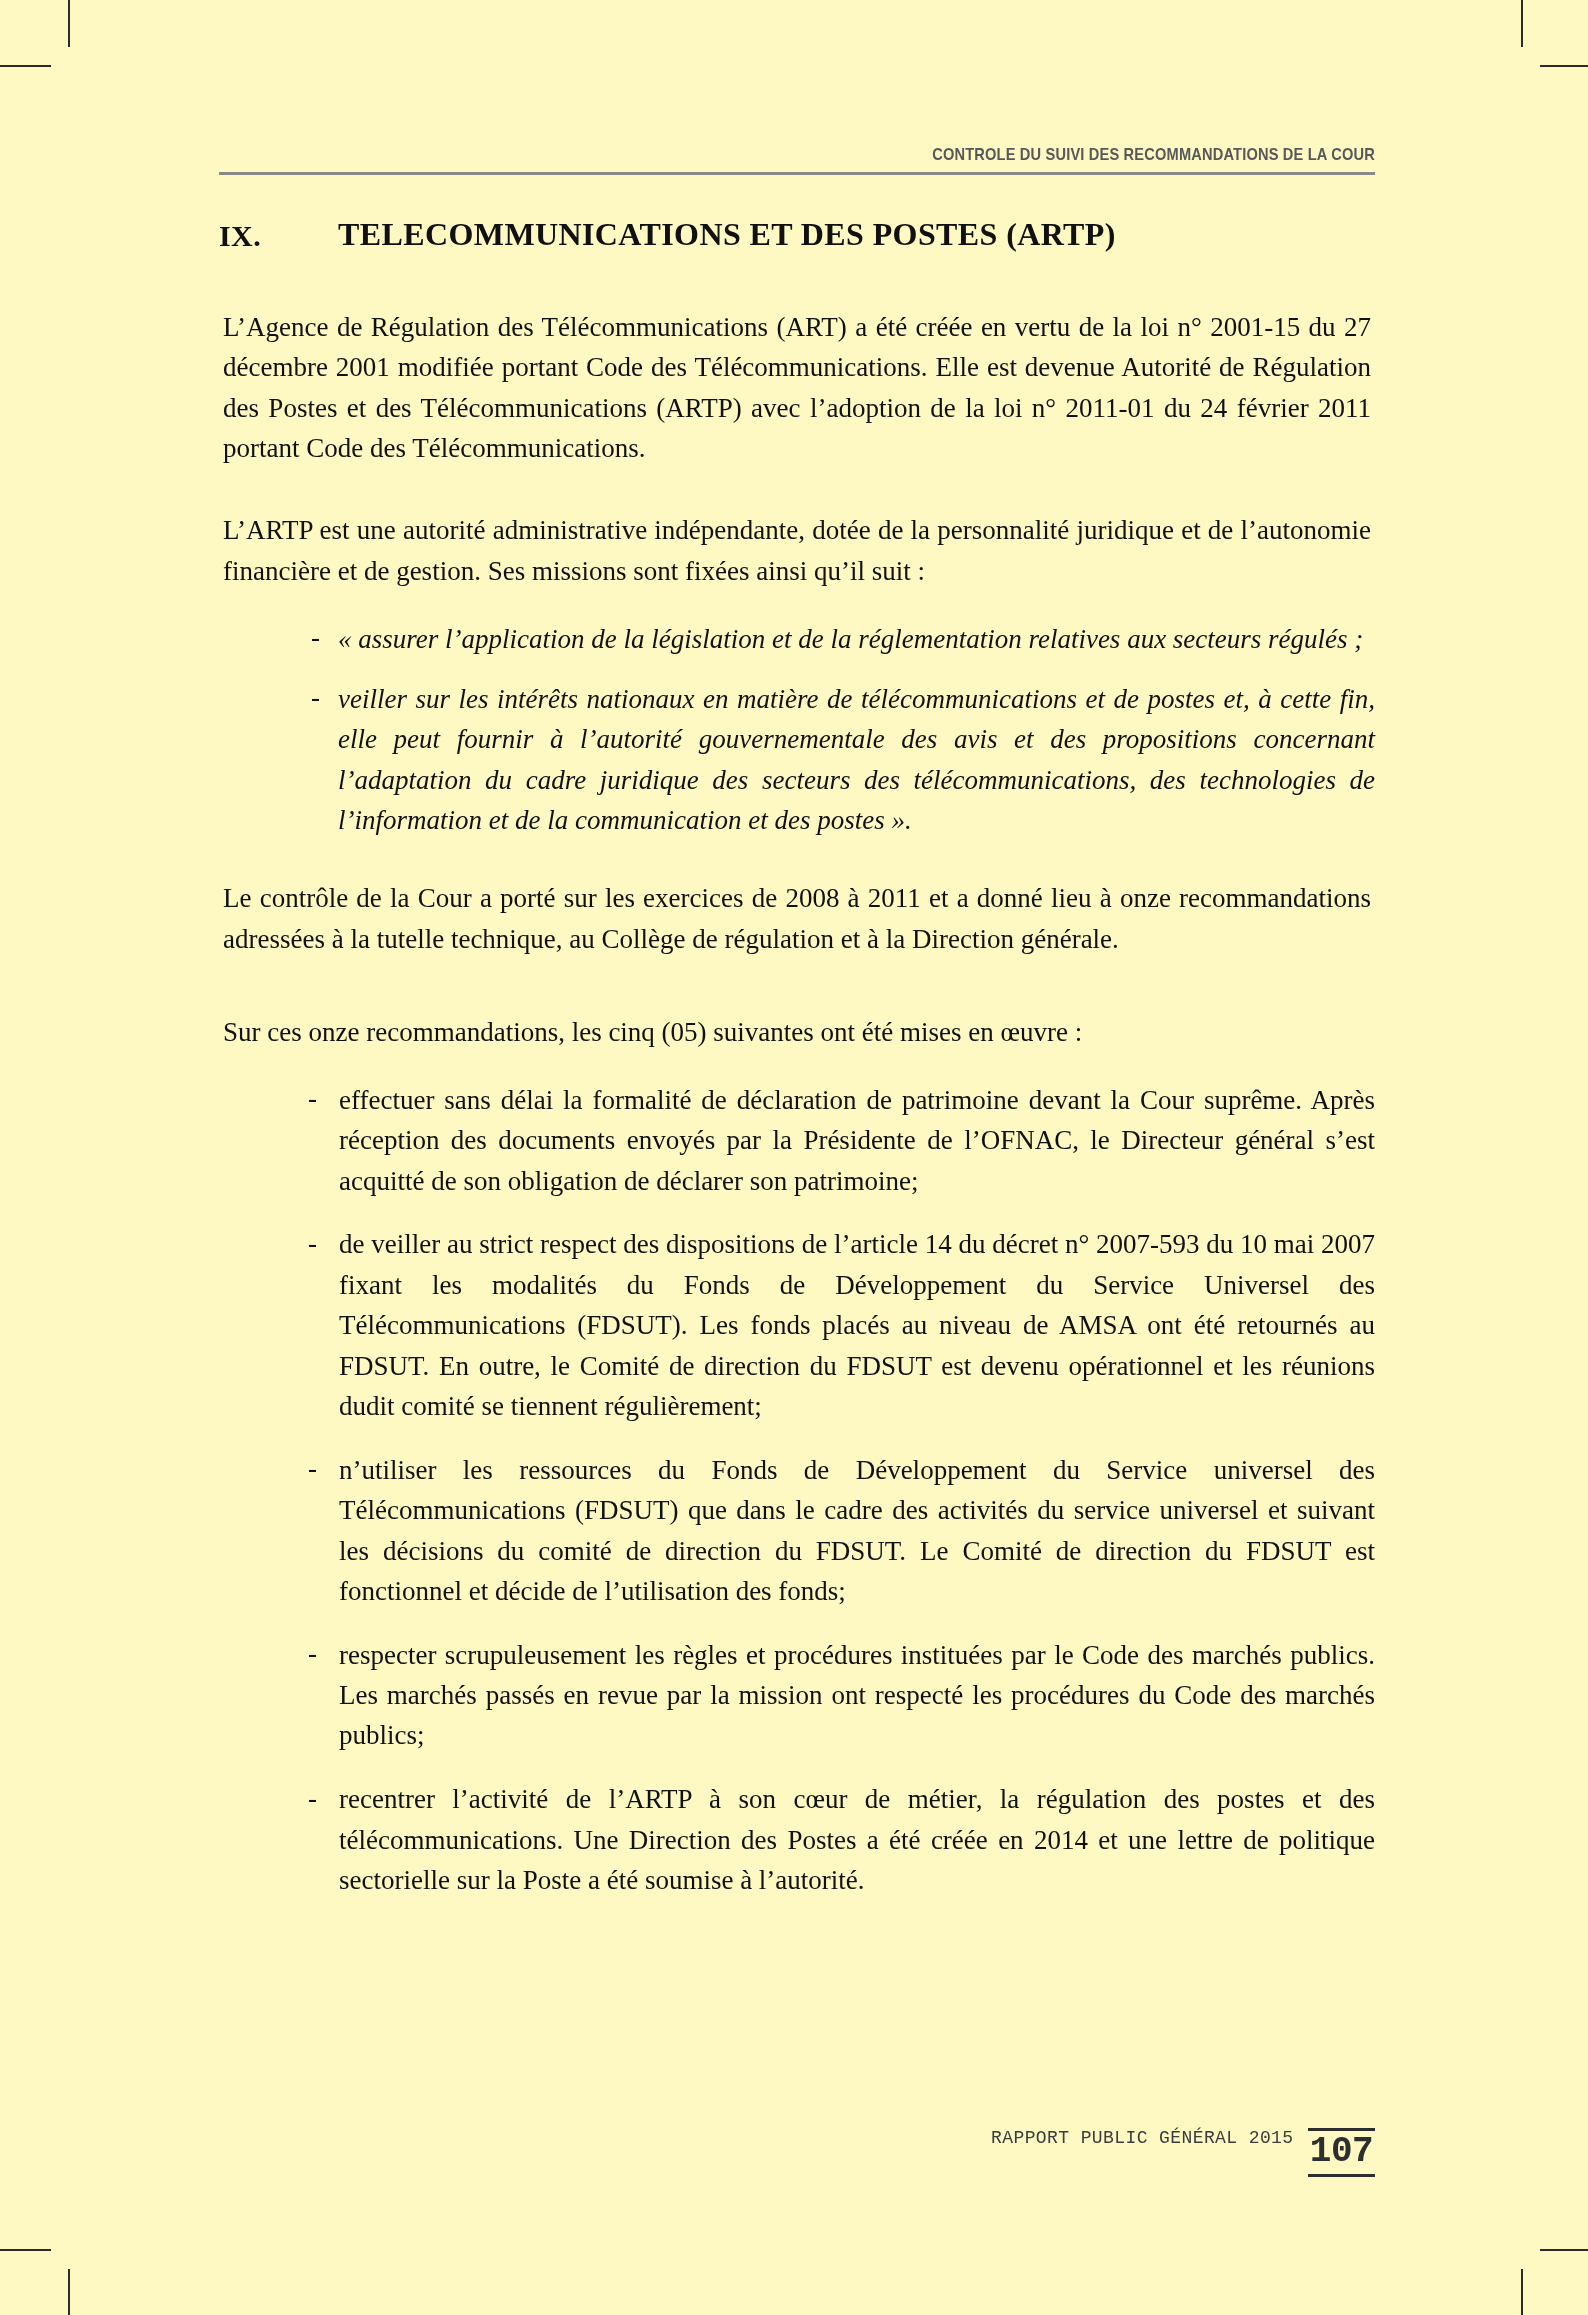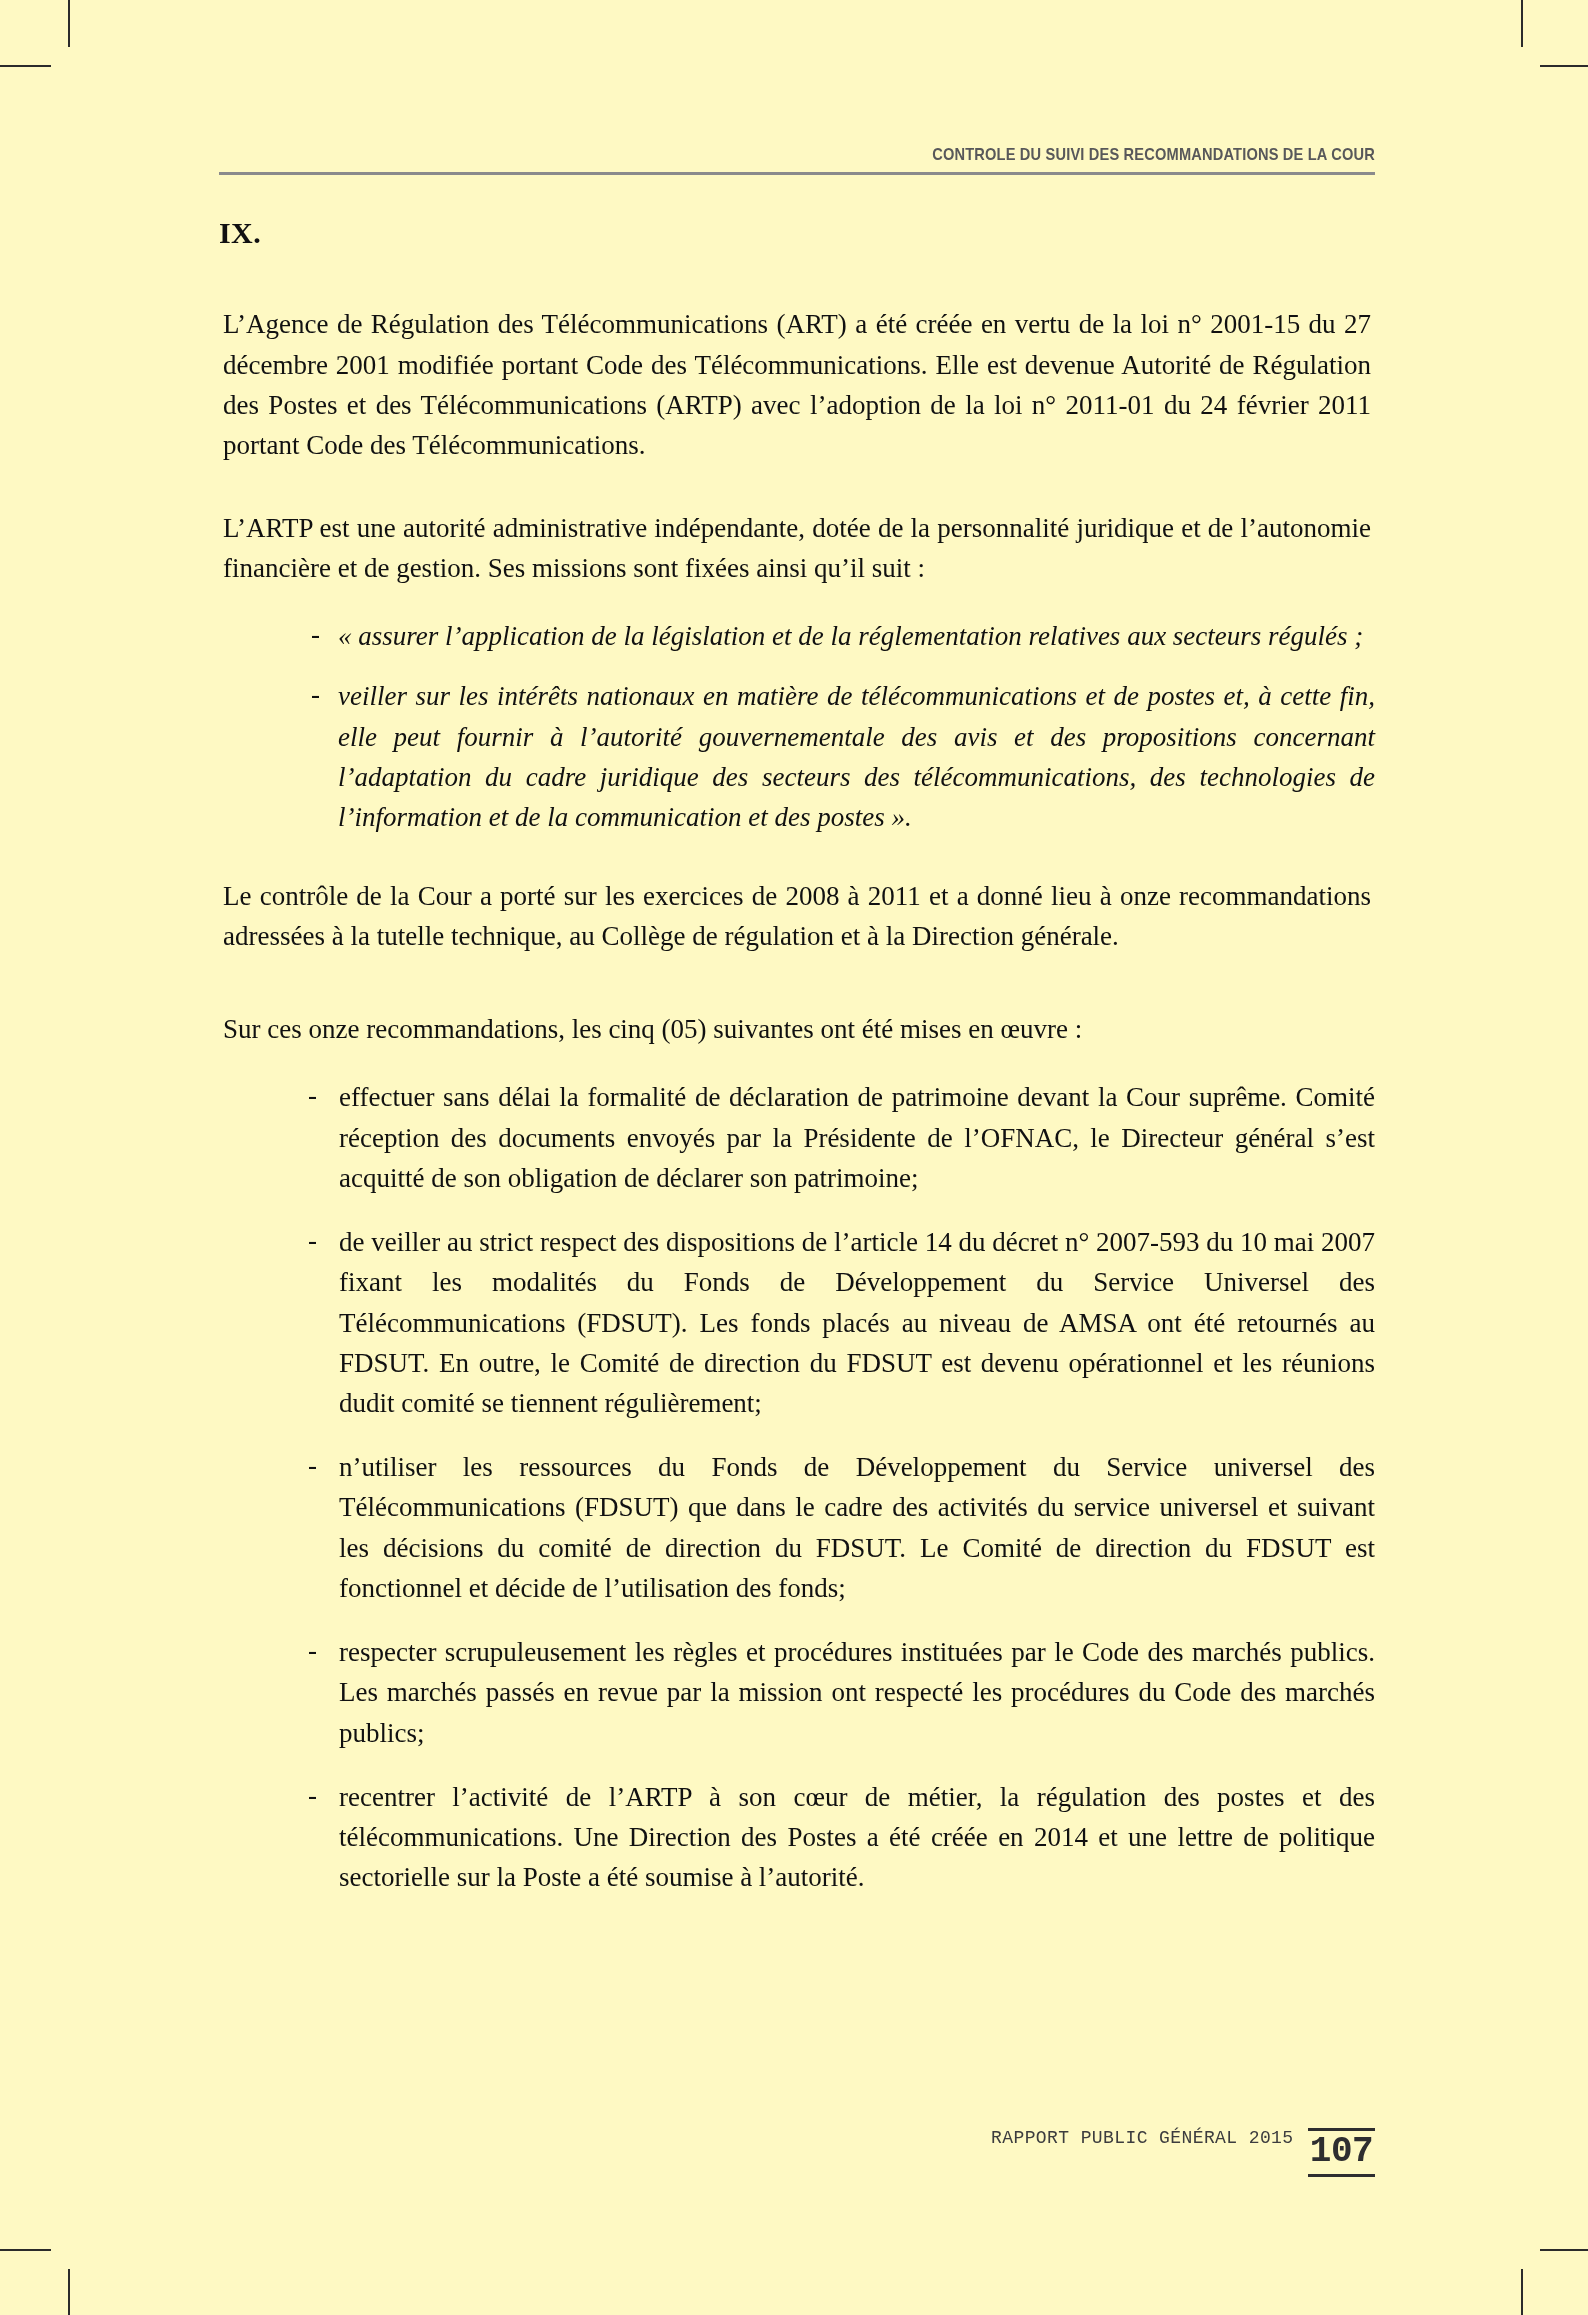--- a/index.html
+++ b/index.html
@@ -208,20 +208,21 @@
   <div class="crop crop-br-h"></div>
 
   <div class="running-header">CONTROLE DU SUIVI DES RECOMMANDATIONS DE LA COUR</div>
   <div class="header-rule"></div>
 
   <div class="content">
 
     <div class="section-title">
       <span class="section-num">IX.</span>
       <span class="section-heading">
+        <span class="line2">TELECOMMUNICATIONS ET DES POSTES (ARTP)</span>
       </span>
     </div>
 
     <div class="gap-after-title"></div>
 
     <p class="body">L’Agence de Régulation des Télécommunications (ART) a été créée en vertu de la loi n° 2001-15 du 27 décembre 2001 modifiée portant Code des Télécommunications. Elle est devenue Autorité de Régulation des Postes et des Télécommunications (ARTP) avec l’adoption de la loi n° 2011-01 du 24 février 2011 portant Code des Télécommunications.</p>
 
     <div class="gap-md"></div>
 
     <p class="body">L’ARTP est une autorité administrative indépendante, dotée de la personnalité juridique et de l’autonomie financière et de gestion. Ses missions sont fixées ainsi qu’il suit :</p>
@@ -245,21 +246,21 @@
 
     <div class="gap-lg"></div>
 
     <p class="body">Sur ces onze recommandations, les cinq (05) suivantes ont été mises en œuvre :</p>
 
     <div class="gap-sm"></div>
 
     <ul class="dash-list recos">
       <li>
         <span class="dash">-</span>
-        <span class="li-text">effectuer sans délai la formalité de déclaration de patrimoine devant la Cour suprême. Comité réception des documents envoyés par la Présidente de l’OFNAC, le Directeur général  s’est acquitté de son obligation de déclarer son patrimoine;</span>
+        <span class="li-text">effectuer sans délai la formalité de déclaration de patrimoine devant la Cour suprême. Après réception des documents envoyés par la Présidente de l’OFNAC, le Directeur général  s’est acquitté de son obligation de déclarer son patrimoine;</span>
       </li>
       <li>
         <span class="dash">-</span>
         <span class="li-text">de veiller au strict respect des dispositions de l’article 14 du décret  n° 2007-593 du 10 mai 2007 fixant les modalités du Fonds de Développement du Service Universel des Télécommunications (FDSUT). Les fonds placés au niveau de AMSA ont été retournés au FDSUT. En outre, le Comité de direction du FDSUT est devenu opérationnel et les réunions dudit comité se tiennent régulièrement;</span>
       </li>
       <li>
         <span class="dash">-</span>
         <span class="li-text">n’utiliser les ressources du Fonds de Développement du Service universel des Télécommunications (FDSUT) que dans le cadre des activités du service universel et suivant les décisions du comité de direction du FDSUT. Le Comité de direction du FDSUT est fonctionnel et décide de l’utilisation des fonds;</span>
       </li>
       <li>

